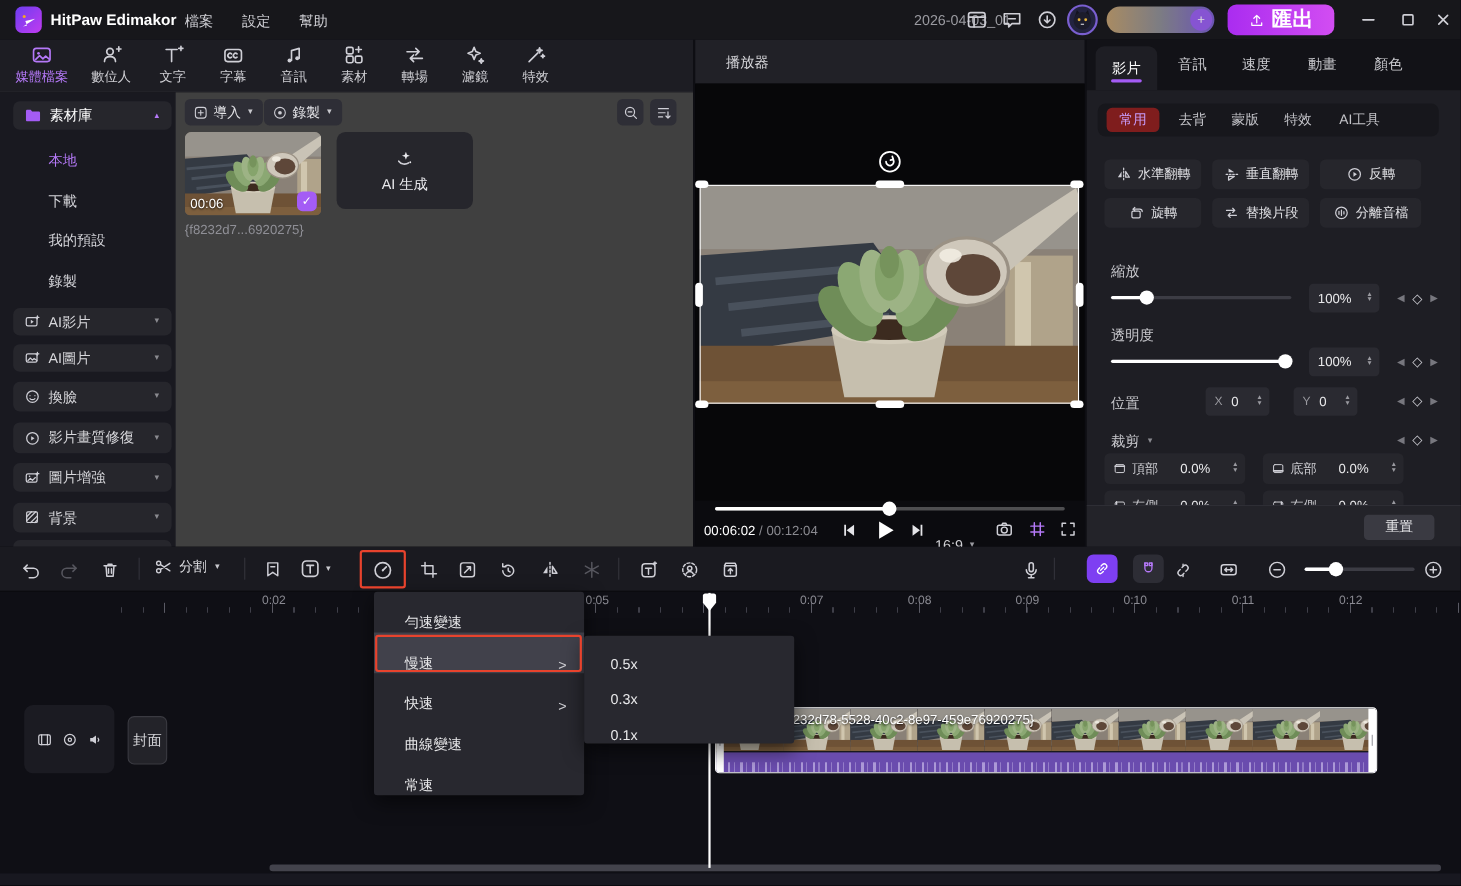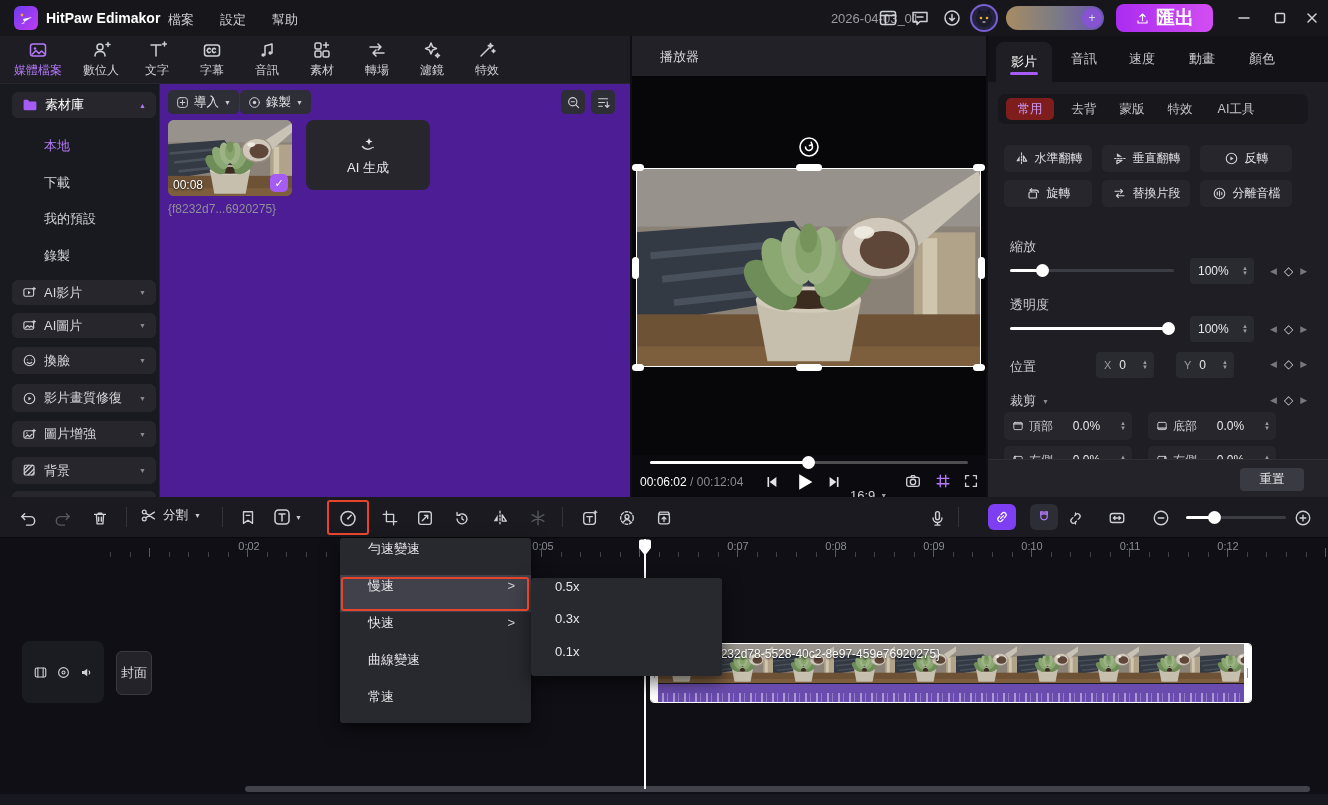--- a/index.html
+++ b/index.html
@@ -13,21 +13,21 @@
   .titlebar{position:absolute;left:0;top:0;width:1328px;height:36px;background:#17171b;}
   .menu-item{color:#cfcfd4;font-size:13px;padding:4px 6px;}
   .navrow{position:absolute;left:0;top:36px;width:630px;height:48px;background:#1d1d23;border-bottom:1px solid #26262c;display:flex;align-items:center;padding-left:14px;gap:21px;}
   .navitem{display:flex;flex-direction:column;align-items:center;gap:2px;min-width:34px;}
   .navitem .lbl{font-size:12px;color:#cfcfd4;white-space:nowrap;}
   .navitem.active .lbl{color:#b579f8;}
   .sidebar{position:absolute;left:0;top:84px;width:160px;height:413px;background:#191920;border-right:1px solid #26262c;}
   .sbpill{position:absolute;left:12px;width:144px;background:#26262c;border-radius:6px;display:flex;align-items:center;padding:0 10px;gap:7px;color:#d8d8dc;font-size:13px;}
   .sbchild{position:absolute;left:44px;font-size:13px;color:#d4d4d9;}
   .caret{font-size:7px;color:#8a8a90;margin-left:auto;}
-  .media{position:absolute;left:160px;top:84px;width:470px;height:413px;background:#4c1d95;}
+  .media{position:absolute;left:160px;top:84px;width:470px;height:413px;background:#404040;}
   .mbtn{position:absolute;top:6px;height:24px;background:#2e2e36;border-radius:5px;display:flex;align-items:center;padding:0 8px;gap:5px;font-size:12.5px;color:#e4e4e8;}
   .micbtn{position:absolute;top:6px;width:24px;height:24px;background:#2e2e36;border-radius:5px;display:flex;align-items:center;justify-content:center;}
   .player{position:absolute;left:632px;top:36px;width:354px;height:461px;background:#0b0b0f;}
   .props{position:absolute;left:988px;top:36px;width:340px;height:461px;background:#121217;}
   .props-body{position:absolute;left:0;top:46px;width:340px;height:415px;background:#1e1e24;}
   .tab{position:absolute;top:0;height:46px;display:flex;align-items:center;justify-content:center;font-size:13px;color:#c9c9ce;}
   .subpill{position:absolute;top:4px;height:22px;border-radius:5px;display:flex;align-items:center;justify-content:center;font-size:12.5px;color:#c3c3c8;}
   .actbtn{position:absolute;height:27px;background:#26262c;border-radius:5px;display:flex;align-items:center;justify-content:center;gap:6px;font-size:12px;color:#e0e0e4;}
   .plabel{position:absolute;left:22px;font-size:13px;color:#c9c9ce;}
   .valbox{position:absolute;width:64px;height:26px;background:#2a2a31;border-radius:4px;display:flex;align-items:center;padding:0 6px 0 8px;font-size:12px;color:#e8e8ea;}
@@ -39,21 +39,21 @@
   .slider-fill{position:absolute;height:3px;background:#fff;border-radius:2px;}
   .slider-thumb{position:absolute;width:13px;height:13px;background:#fff;border-radius:50%;top:-5px;}
   .cropbox{position:absolute;width:128px;height:28px;background:#26262c;border-radius:5px;display:flex;align-items:center;padding:0 6px 0 8px;gap:5px;font-size:12px;color:#c9c9ce;}
   .cropbox .val{margin-left:auto;color:#e8e8ea;}
   .tltoolbar{position:absolute;left:0;top:497px;width:1328px;height:41px;background:#1a1a20;border-bottom:1px solid #09090c;}
   .tli{position:absolute;top:10px;display:flex;align-items:center;justify-content:center;width:22px;height:22px;}
   .vsep{position:absolute;top:10px;width:1px;height:20px;background:#33333b;}
   .timeline{position:absolute;left:0;top:538px;width:1328px;height:267px;background:#0f0f15;}
   .rlabel{position:absolute;top:2px;width:40px;text-align:center;font-size:11px;color:#8a8a92;}
   .menu{position:absolute;background:#28282f;box-shadow:0 6px 18px rgba(0,0,0,.55);border-radius:3px;z-index:10;}
-  .menu .mi{height:37px;display:flex;align-items:center;padding:0 16px 16px 28px;font-size:13px;color:#e8e8ea;}
+  .menu .mi{height:37px;display:flex;align-items:flex-end;padding:0 16px 0 28px;font-size:13px;color:#e8e8ea;}
   .menu .mi .chev{margin-left:auto;color:#cfcfd4;font-size:13px;}
   .menu .mi.hl{background:#41414b;}
   .smenu .mi{height:32.6px;padding-left:24px;}
   .redbox{position:absolute;border:2px solid #e8432d;border-radius:3px;z-index:12;}
   .clip-thumbs{display:flex;height:100%;overflow:hidden;}
   .wave{position:absolute;left:0;right:0;height:18px;background:#6a4cae;background-image:repeating-linear-gradient(90deg,rgba(225,215,248,.55) 0 2px,transparent 2px 5px,rgba(225,215,248,.35) 5px 6px,transparent 6px 11px);background-size:100% 9px;background-position:0 100%;background-repeat:repeat-x;}
   .handlebar{position:absolute;width:7px;top:0;bottom:0;background:#fff;z-index:2;}
   .handlebar i{position:absolute;left:3px;top:50%;margin-top:-5px;width:1px;height:10px;background:#9a9aa0;}
   .cliplabel{position:absolute;top:3px;font-size:12px;color:#fff;text-shadow:0 1px 2px rgba(0,0,0,.8);white-space:nowrap;z-index:1;}
   .phandle{position:absolute;background:#fff;border-radius:4px;z-index:3;}
@@ -329,21 +329,21 @@
     <svg class="ic" width="15" height="15" viewBox="0 0 20 20">
           <path d="M3.5 5h12M3.5 10h8M3.5 15h5"></path>
           <path d="M15 9v7.5M12.5 14l2.5 2.5L17.5 14"></path>
         </svg>
   </div>
 
   <div class="abs" style="left:8px;top:36px;width:124px;height:76px;border-radius:6px;overflow:hidden;">
     <svg width="124" height="76">
           <use href="#scn" width="124" height="76"></use>
         </svg>
-    <span class="abs" style="left:5px;bottom:4px;font-size:12px;color:#fff;text-shadow:0 1px 2px #000;">00:08</span>
+    <span class="abs" style="left:5px;bottom:4px;font-size:12px;color:#fff;text-shadow:0 1px 2px #000;">00:06</span>
     <span class="abs" style="right:4px;bottom:4px;width:18px;height:18px;background:#a45cf5;border-radius:5px;color:#fff;font-size:11px;text-align:center;line-height:18px;">✓</span>
   </div>
   <div class="abs" style="left:8px;top:118px;width:140px;font-size:12px;color:#8f8f96;white-space:nowrap;">{f8232d7...6920275}</div>
 
   <div class="abs" style="left:146px;top:36px;width:124px;height:70px;background:#26262c;border-radius:8px;display:flex;flex-direction:column;align-items:center;justify-content:center;gap:5px;">
     <svg class="ic" width="20" height="20" viewBox="0 0 20 20">
           <path d="M11 4l1 2.6L14.6 7.6l-2.6 1L11 11.2 10 8.6 7.4 7.6 10 6.6z" fill="#e8e8ec" stroke="none"></path>
           <path d="M4.5 12.5a6.5 6.5 0 009 1.5"></path>
           <circle cx="15" cy="13.5" r=".8" fill="#e8e8ec" stroke="none"></circle>
         </svg>

